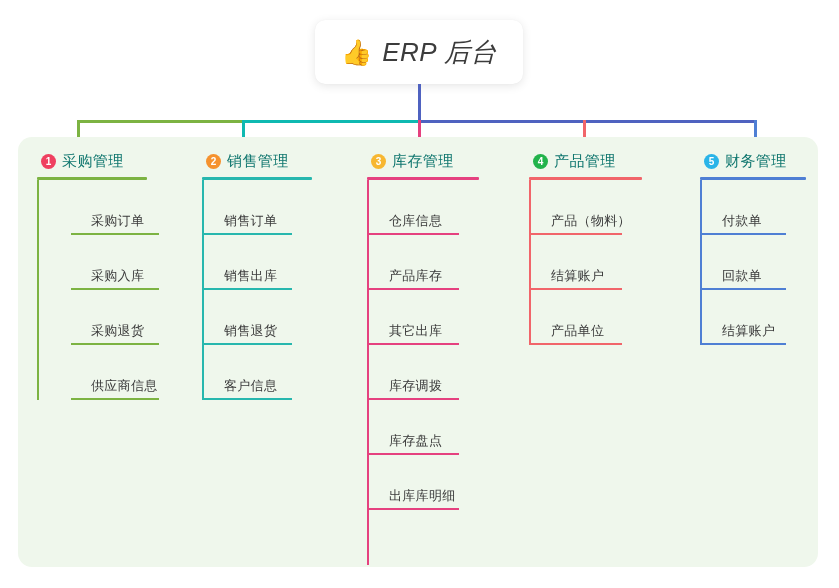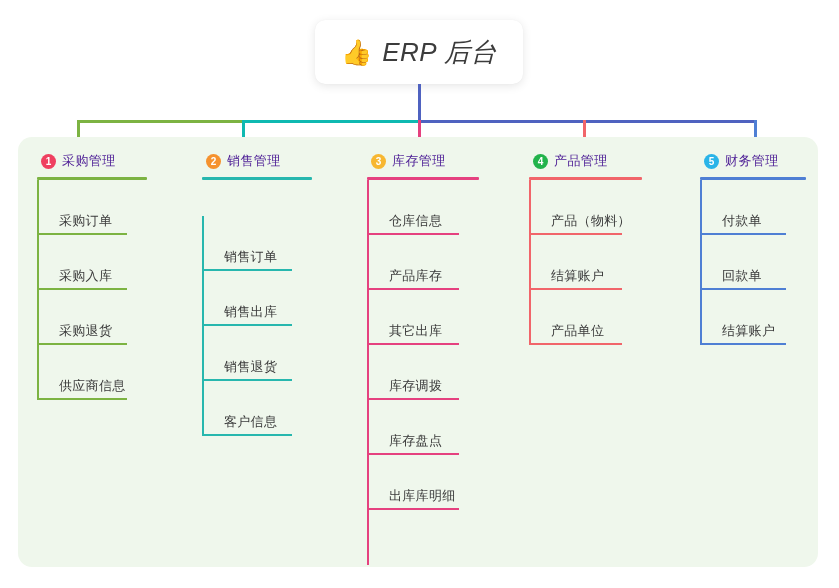--- a/index.html
+++ b/index.html
@@ -77,22 +77,22 @@
     height: 15px;
     border-radius: 50%;
     color: #ffffff;
     font-size: 10px;
     line-height: 15px;
     text-align: center;
     font-weight: 700;
     flex: none;
   }
   .col-title {
-    font-size: 13px;
-    color: #4c1d95;
+    font-size: 15px;
+    color: #0f766e;
     white-space: nowrap;
     letter-spacing: 0.4px;
   }
   .head-rule {
     height: 3px;
     border-radius: 1px;
     margin-top: 2px;
   }
   .items {
     position: relative;
@@ -147,21 +147,21 @@
     <div class="seg" style="left: 754px; top: 120px; width: 3px; height: 29px; background: rgb(79, 127, 212);"></div>
   </div>
 
 <div id="panel">
     <div class="column" style="left: 19px; top: 10px; width: 110px;">
       <div class="col-head">
         <span class="badge" style="background: rgb(239, 64, 96);">1</span>
         <span class="col-title">采购管理</span>
       </div>
       <div class="head-rule" style="background: rgb(124, 179, 66); width: 110px;"></div>
-      <div class="items" style="height: 196px;">
+      <div class="items" style="height: 196px; padding-left: 32px;">
         <div class="spine" style="background: rgb(124, 179, 66); height: 220px;"></div>
         <div class="item">
           <span class="item-label">采购订单</span>
           <div class="item-rule" style="background: rgb(124, 179, 66); width: 88px;"></div>
         </div>
         <div class="item">
           <span class="item-label">采购入库</span>
           <div class="item-rule" style="background: rgb(124, 179, 66); width: 88px;"></div>
         </div>
         <div class="item">
@@ -173,21 +173,21 @@
           <div class="item-rule" style="background: rgb(124, 179, 66); width: 88px;"></div>
         </div>
       </div>
     </div>
     <div class="column" style="left: 184px; top: 10px; width: 110px;">
       <div class="col-head">
         <span class="badge" style="background: rgb(245, 146, 46);">2</span>
         <span class="col-title">销售管理</span>
       </div>
       <div class="head-rule" style="background: rgb(39, 183, 174); width: 110px;"></div>
-      <div class="items" style="height: 220px; margin-top: 36px;">
+      <div class="items" style="height: 220px;">
         <div class="spine" style="background: rgb(39, 183, 174); height: 220px;"></div>
         <div class="item">
           <span class="item-label">销售订单</span>
           <div class="item-rule" style="background: rgb(39, 183, 174); width: 88px;"></div>
         </div>
         <div class="item">
           <span class="item-label">销售出库</span>
           <div class="item-rule" style="background: rgb(39, 183, 174); width: 88px;"></div>
         </div>
         <div class="item">

